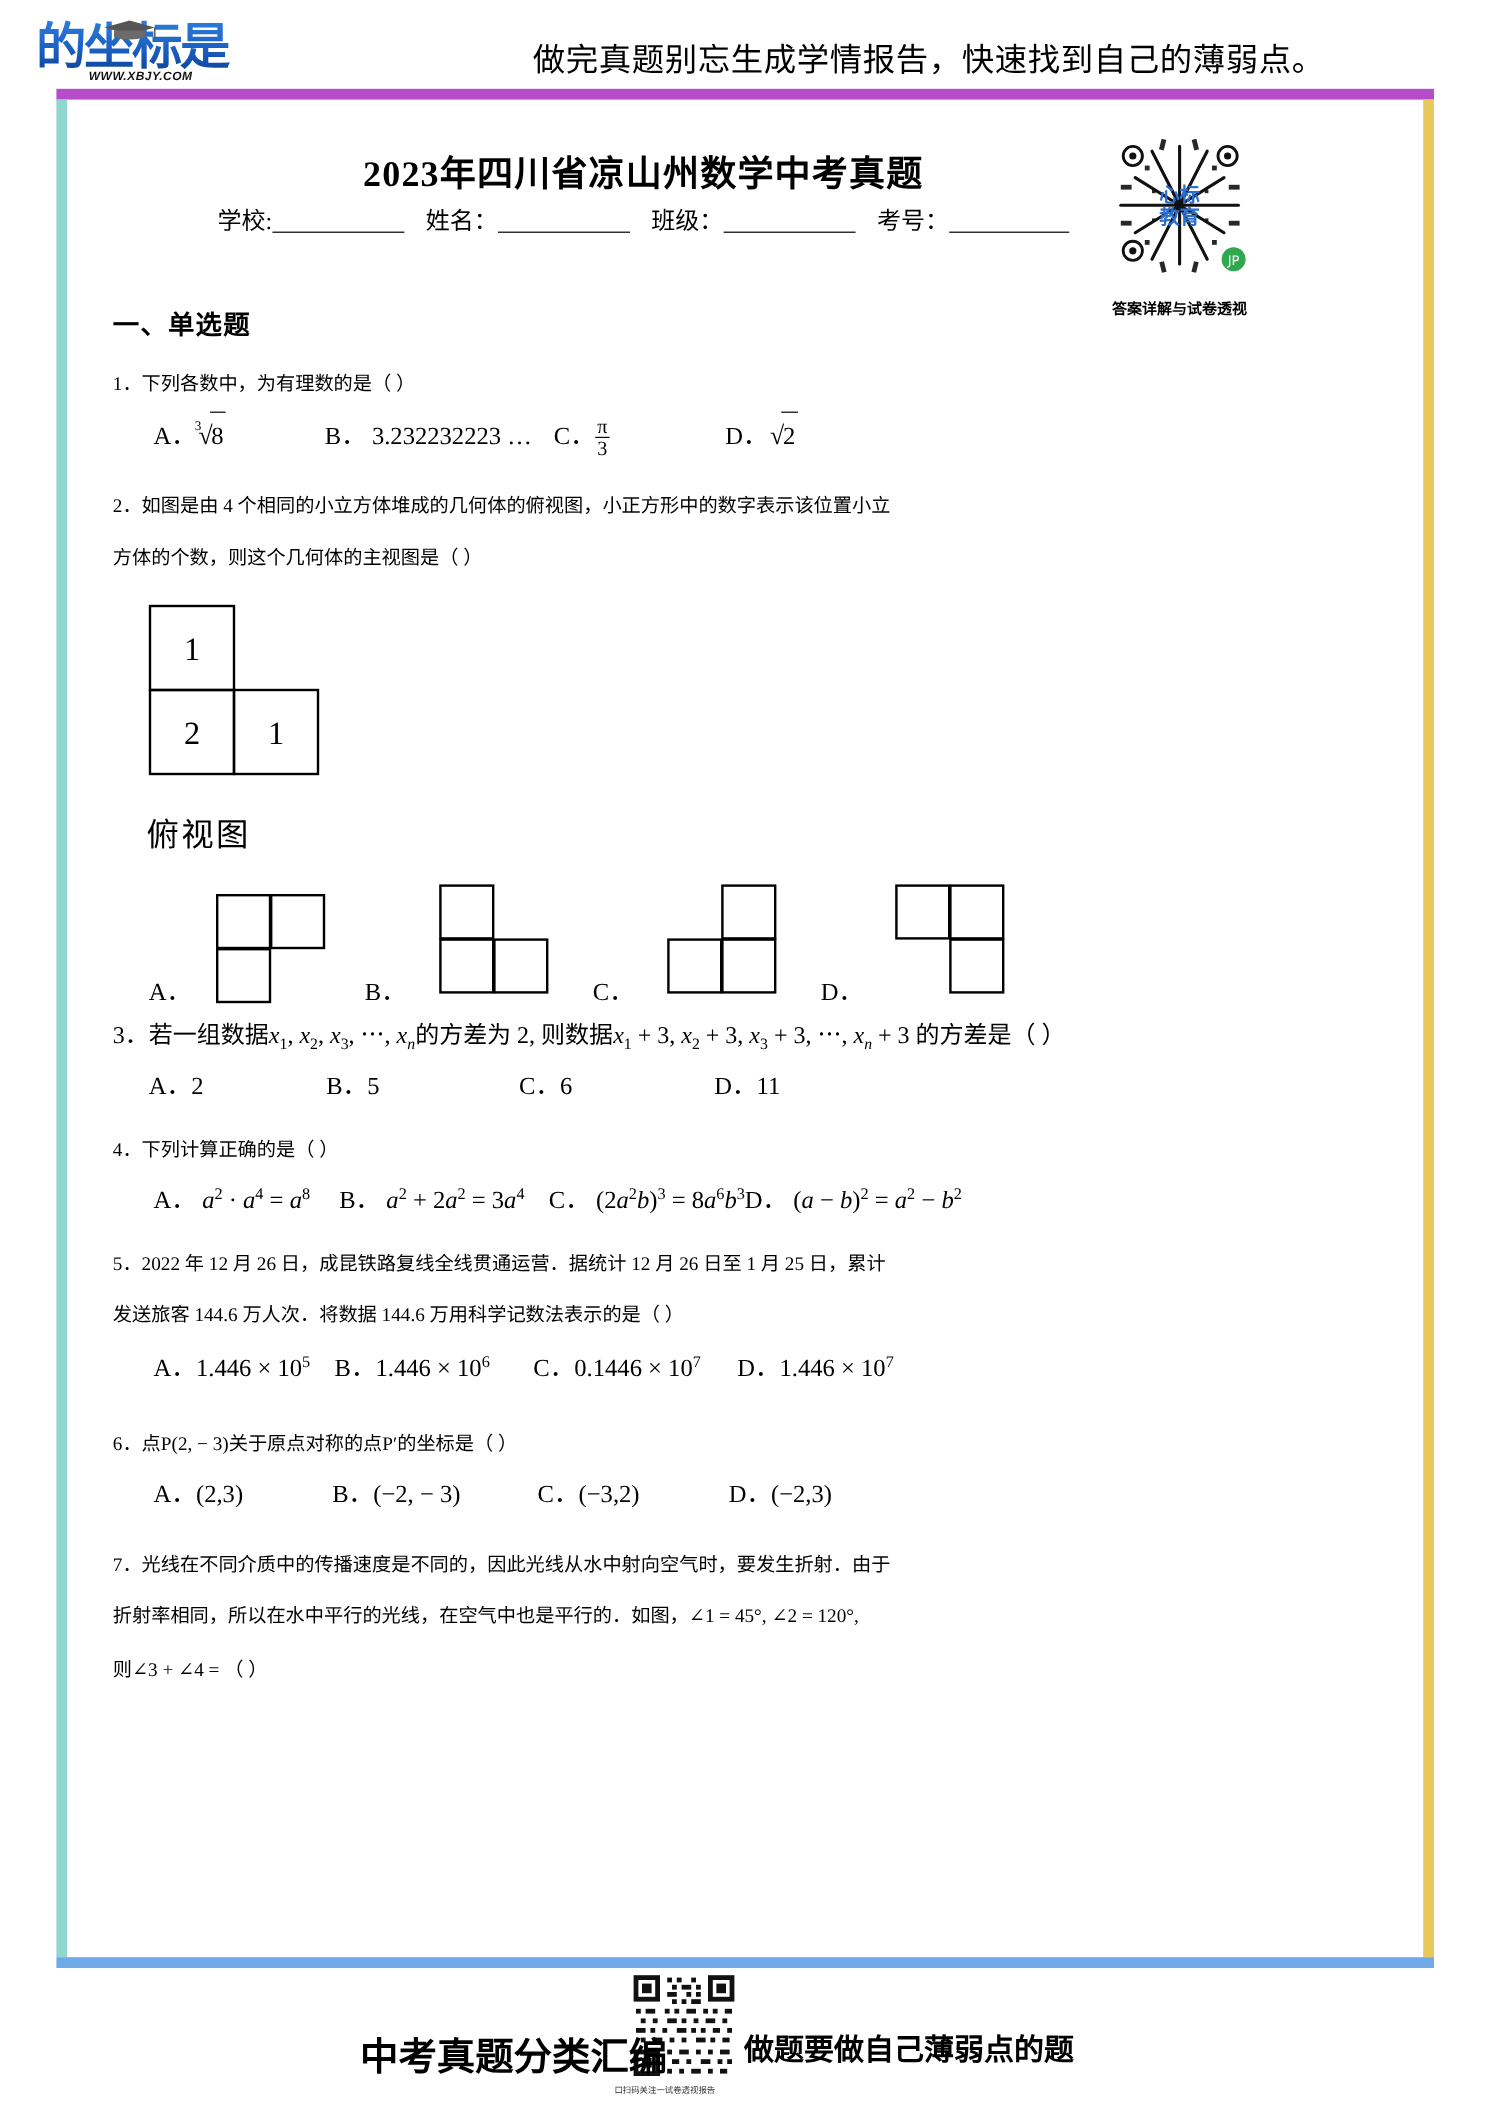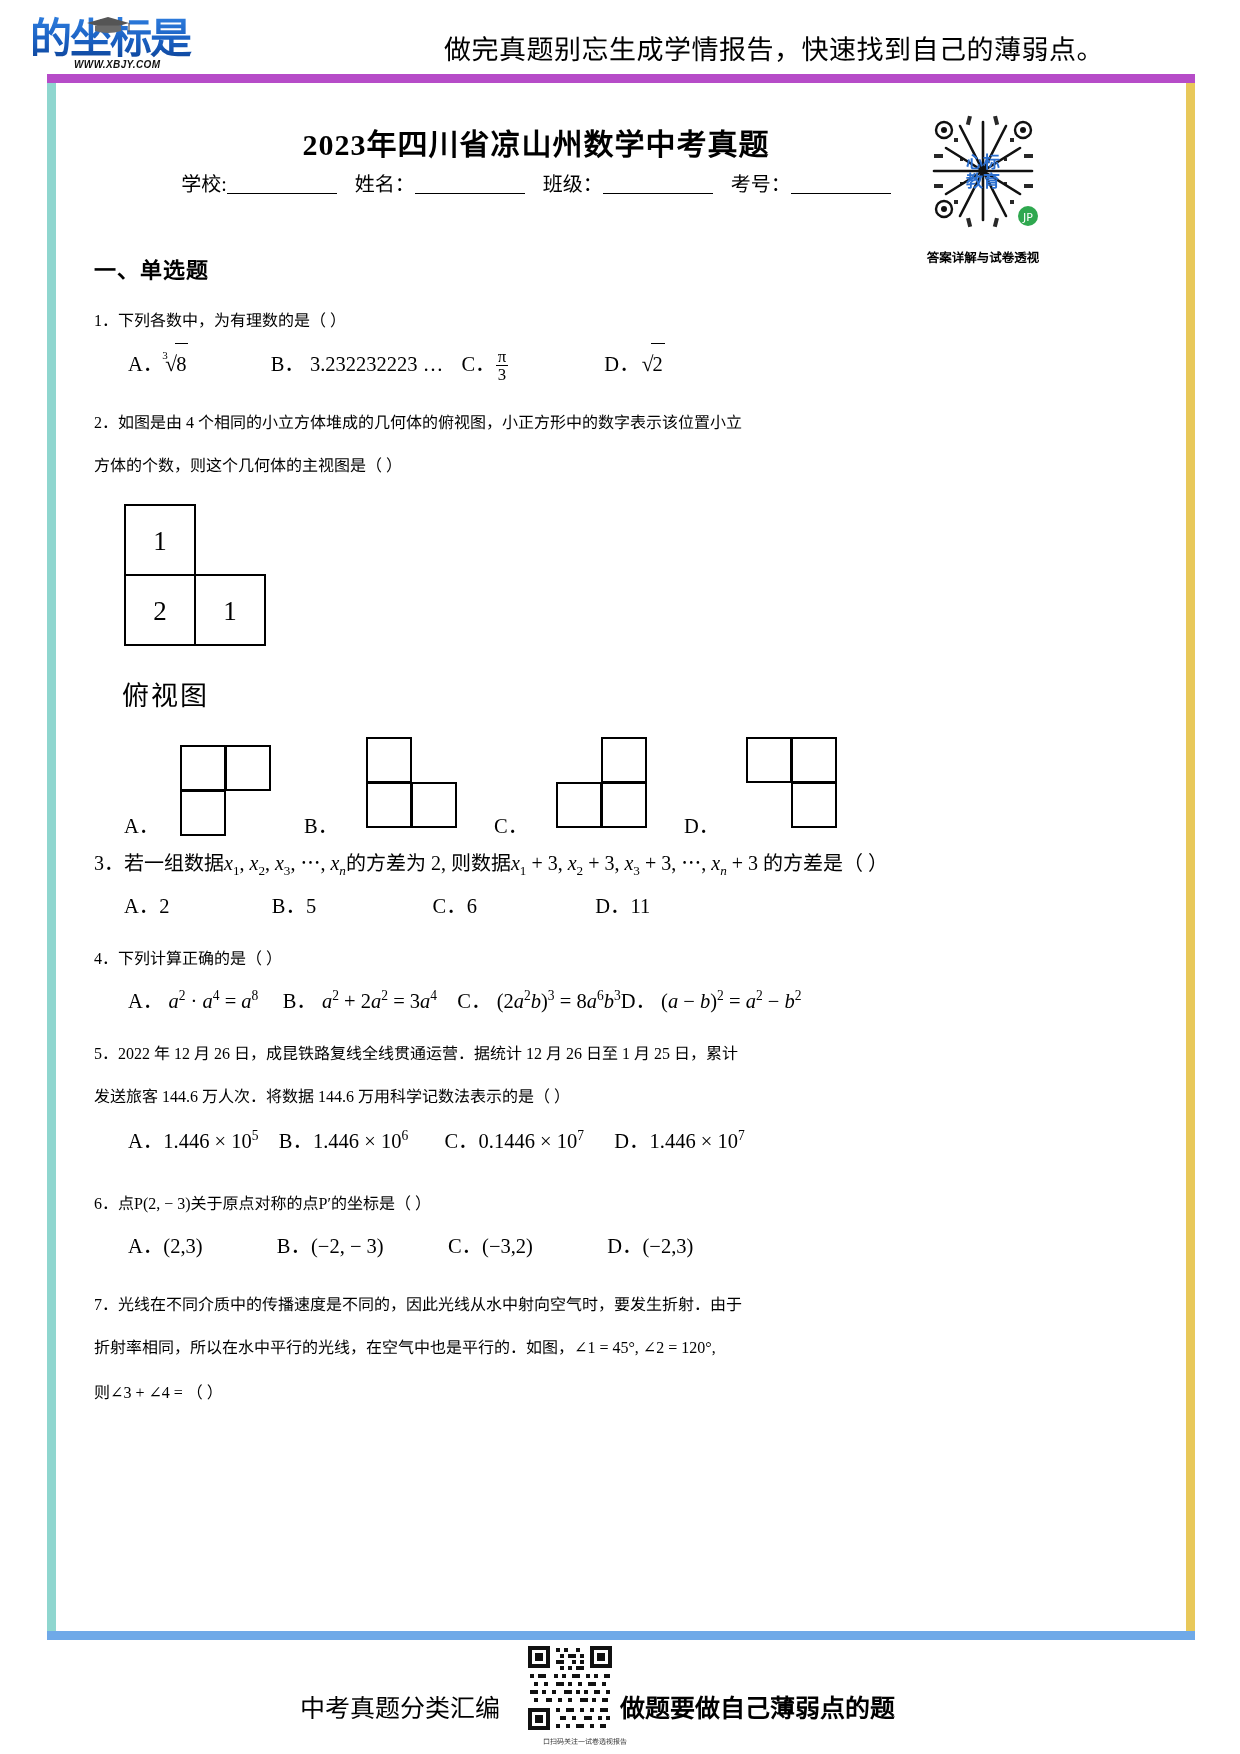--- a/index.html
+++ b/index.html
@@ -252,33 +252,33 @@
     left: 0; top: 1640px;
     width: 1240px; height: 114px;
   }
   .footer-qr {
     position: absolute;
     left: 524px; top: 2px;
     width: 92px; height: 92px;
   }
   .footer-qr-cap {
     position: absolute;
-    left: 526px; top: 96px;
+    left: 512px; top: 96px;
     width: 118px;
-    text-align: center;
+    text-align: left;
     font-family: "DejaVu Sans", sans-serif;
     font-size: 7px;
     color: #333;
     white-space: nowrap;
   }
   .footer-left {
     position: absolute;
     left: 300px; top: 48px;
-    font-size: 25px;
-    font-weight: normal;
+    font-size: 32px;
+    font-weight: bold;
     white-space: nowrap;
     text-align: right;
   }
   .footer-right {
     position: absolute;
     left: 620px; top: 48px;
     font-size: 25px;
     font-weight: bold;
     white-space: nowrap;
   }

